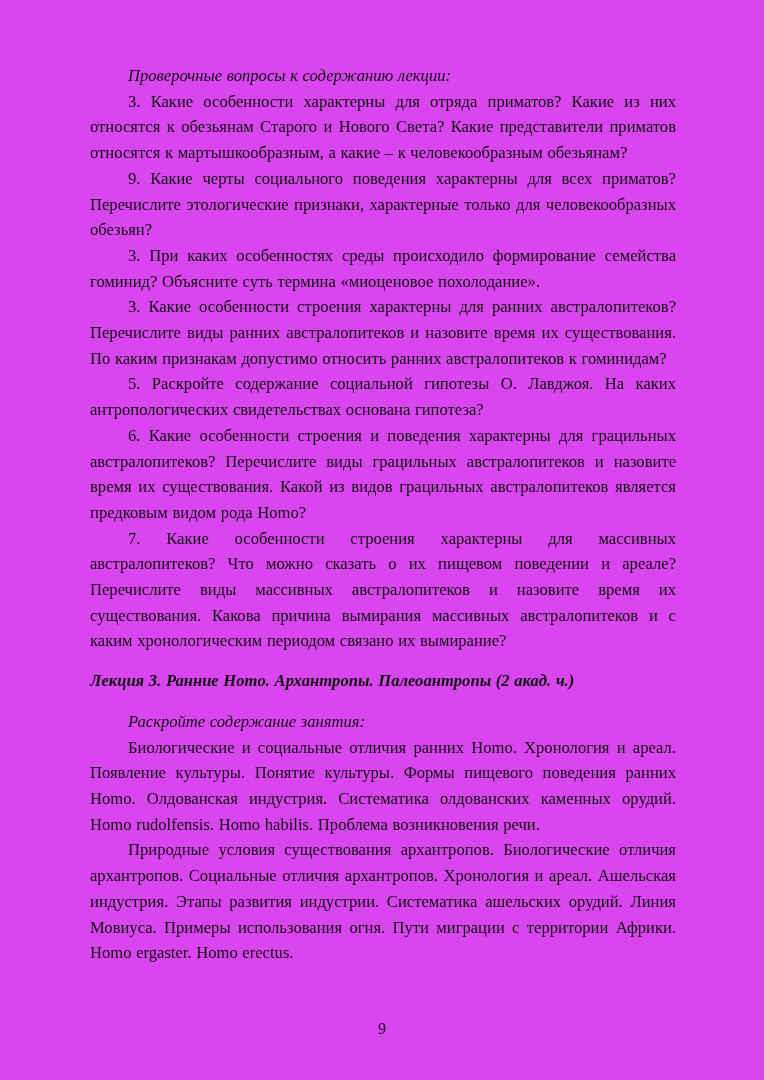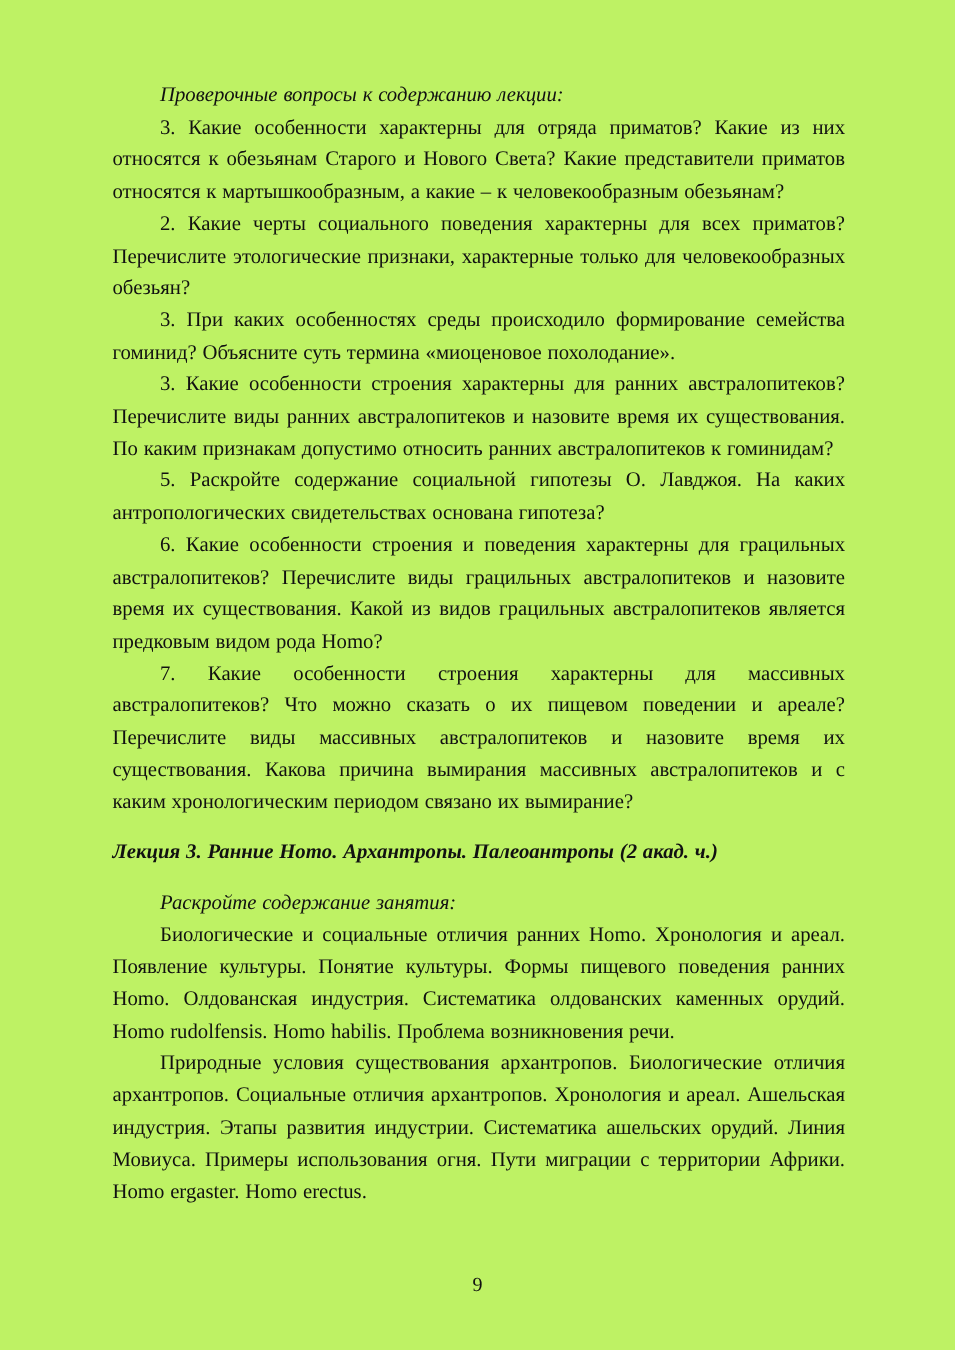--- a/index.html
+++ b/index.html
@@ -5,21 +5,21 @@
   html, body {
     margin: 0;
     padding: 0;
     background: #e8e8e8;
   }
   .page {
     position: relative;
     width: 764px;
     height: 1080px;
     margin: 0 auto;
-    background: #bef264;
+    background: #d946ef;
     font-family: "Liberation Serif", "DejaVu Serif", serif;
     color: #111111;
     overflow: hidden;
   }
   .content {
     position: absolute;
     top: 63px;
     left: 90px;
     width: 586px;
   }
@@ -53,21 +53,21 @@
   }
 </style>
 </head>
 <body>
 
 <div class="page">
   <div class="content">
     <p class="italic-heading">Проверочные вопросы к содержанию лекции:</p>
 
     <p>3. Какие особенности характерны для отряда приматов? Какие из них относятся к обезьянам Старого и Нового Света? Какие представители приматов относятся к мартышкообразным, а какие – к человекообразным обезьянам?</p>
-    <p>2. Какие черты социального поведения характерны для всех приматов? Перечислите этологические признаки, характерные только для человекообразных обезьян?</p>
+    <p>9. Какие черты социального поведения характерны для всех приматов? Перечислите этологические признаки, характерные только для человекообразных обезьян?</p>
     <p>3. При каких особенностях среды происходило формирование семейства гоминид? Объясните суть термина «миоценовое похолодание».</p>
     <p>3. Какие особенности строения характерны для ранних австралопитеков? Перечислите виды ранних австралопитеков и назовите время их существования. По каким признакам допустимо относить ранних австралопитеков к гоминидам?</p>
     <p>5. Раскройте содержание социальной гипотезы О. Лавджоя. На каких антропологических свидетельствах основана гипотеза?</p>
     <p>6. Какие особенности строения и поведения характерны для грацильных австралопитеков? Перечислите виды грацильных австралопитеков и назовите время их существования. Какой из видов грацильных австралопитеков является предковым видом рода Homo?</p>
     <p>7. Какие особенности строения характерны для массивных австралопитеков? Что можно сказать о их пищевом поведении и ареале? Перечислите виды массивных австралопитеков и назовите время их существования. Какова причина вымирания массивных австралопитеков и с каким хронологическим периодом связано их вымирание?</p>
 
     <p class="lecture-heading">Лекция 3. Ранние Homo. Архантропы. Палеоантропы (2 акад. ч.)</p>
 
     <p class="italic-heading">Раскройте содержание занятия:</p>
 

